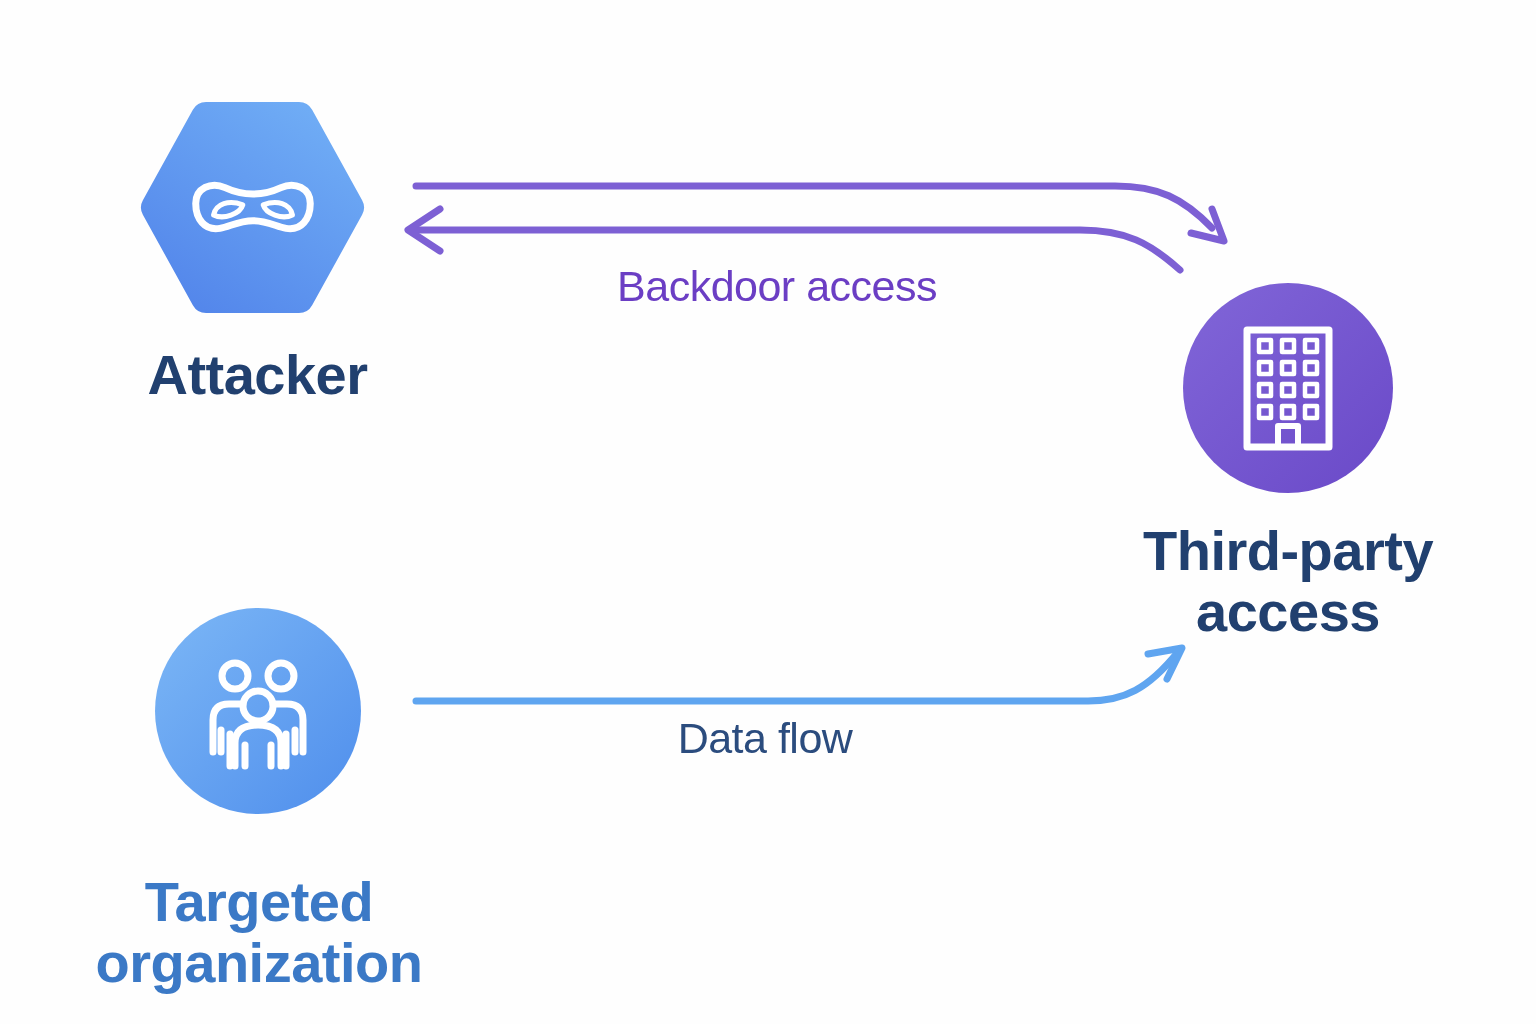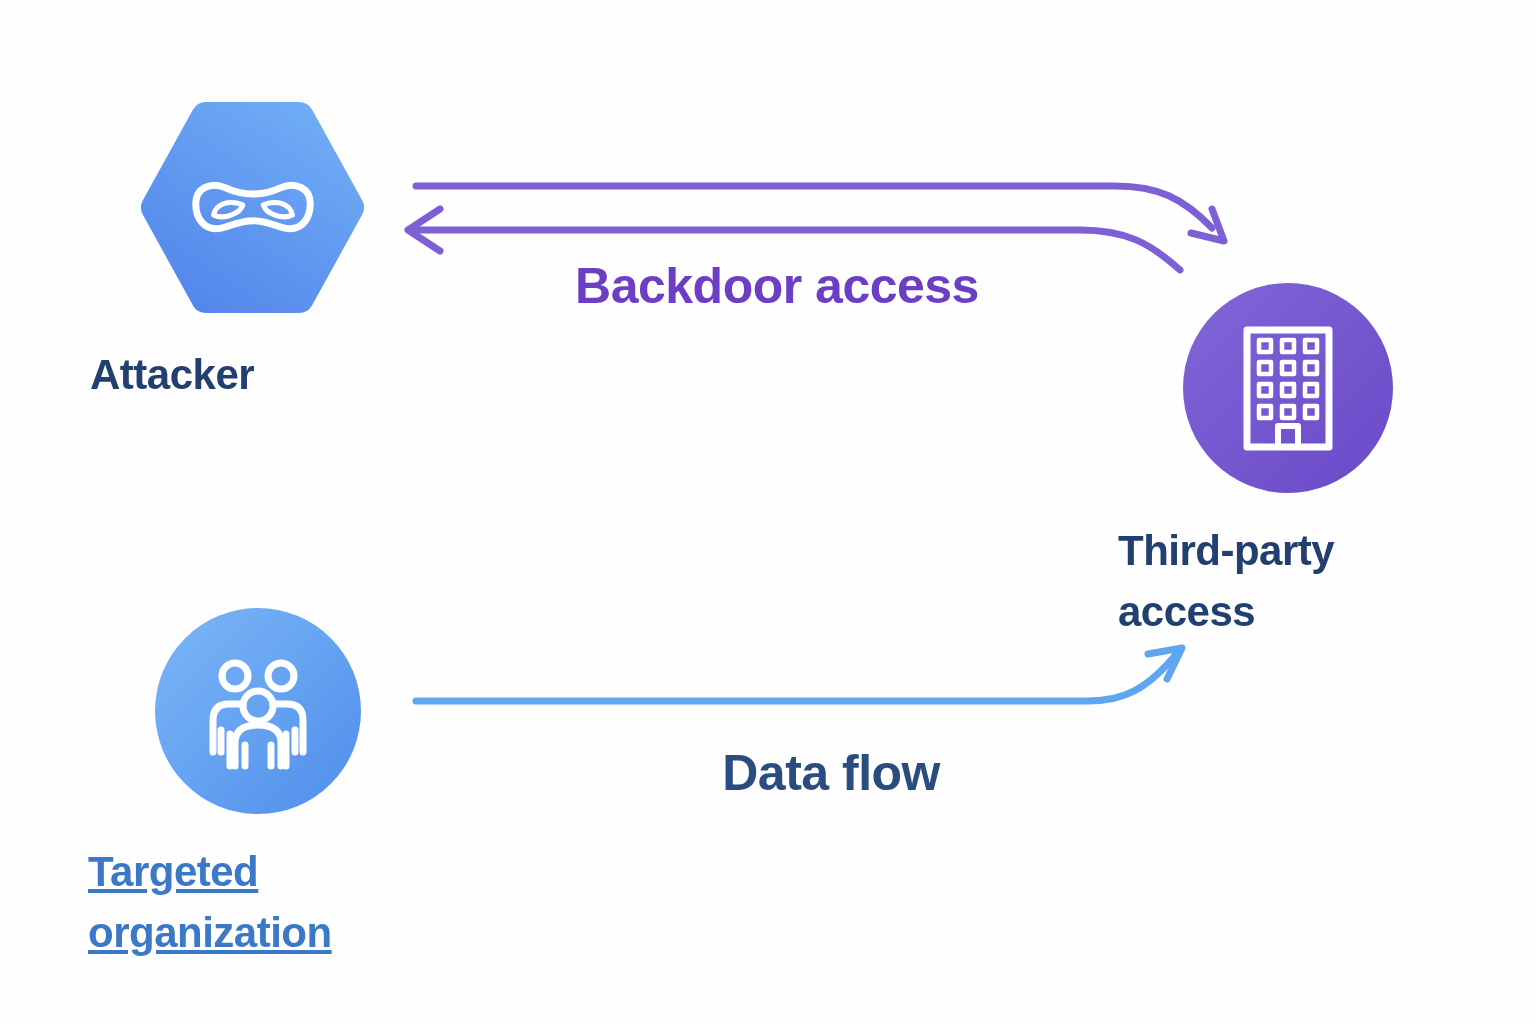--- a/index.html
+++ b/index.html
@@ -22,36 +22,36 @@
 
   .circle { width:100%; height:100%; border-radius:50%; position:absolute; left:0; top:0; }
   .circle-vendor { background: linear-gradient(135deg, var(--vendor-circle-light,#8166D8) 0%, var(--vendor-circle-dark,#6A49C8) 100%); }
   .circle-org    { background: linear-gradient(135deg, var(--org-circle-light,#7CB7F6) 0%, var(--org-circle-dark,#4F8EEC) 100%); }
 
   .hex-svg { position:absolute; left:0; top:0; width:100%; height:100%; }
   .icon-svg { position:relative; }
   .icon-stroke { stroke: var(--icon-stroke, #FFFFFF); fill:none; stroke-linecap:round; stroke-linejoin:round; }
 
   .label {
-    position:absolute; 
-    font-weight:700; font-size:42px; line-height:61px;
+    position:absolute; text-align:center;
+    font-weight:700; font-size:56px; line-height:61px;
     color: var(--label-navy, #21406F);
     letter-spacing:-0.5px;
   }
   .label-attacker { left:90px;  top:344px; width:335px; }
   .label-vendor   { left:1118px; top:520px; width:340px; }
-  .label-org      { left:88px;  top:841px; width:342px; color: var(--label-blue, #3B79C6); text-decoration: underline; }
+  .label-org      { left:88px;  top:871px; width:342px; color: var(--label-blue, #3B79C6); }
 
   .edge-label {
     position:absolute; text-align:center;
-    font-weight:700; font-size:50px; line-height:50px;
+    font-weight:400; font-size:43px; line-height:50px;
     letter-spacing:-0.5px;
   }
   .edge-label-backdoor { left:527px; top:261px; width:500px; color: var(--label-purple, #6B3EC4); }
-  .edge-label-dataflow { left:590px; top:748px; width:350px; color: var(--label-dataflow, #2B4C7E); text-align: right; }
+  .edge-label-dataflow { left:590px; top:713px; width:350px; color: var(--label-dataflow, #2B4C7E); }
 </style>
 </head>
 <body>
 
 <div class="canvas">
 
   <svg class="arrows" viewBox="0 0 1536 1024" aria-hidden="true">
     <path class="purple-stroke" d="M416,186 H1115 C1158,186 1183,198 1212,228"></path>
     <path class="purple-stroke" d="M1212,209 L1224,241 L1191,233"></path>
     <path class="purple-stroke" d="M412,230 H1080 C1126,230 1150,243 1180,270"></path>

